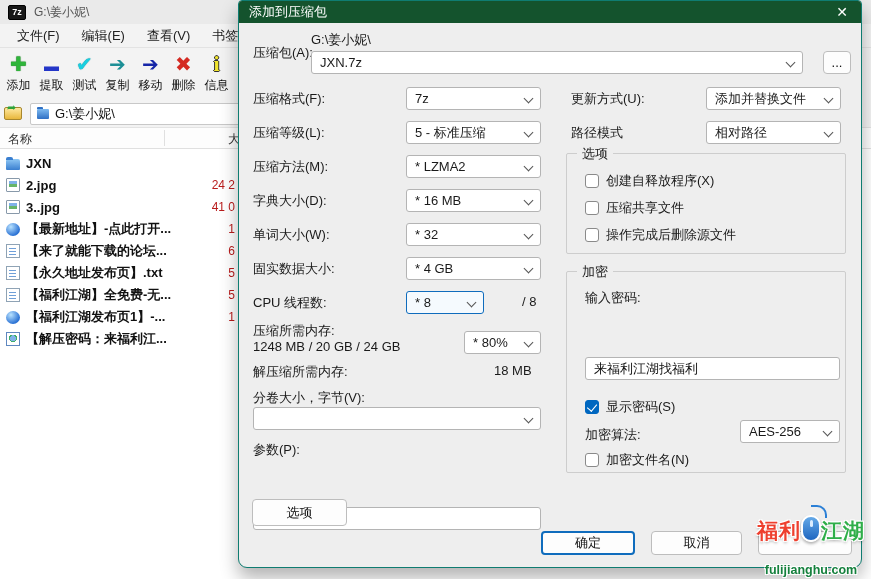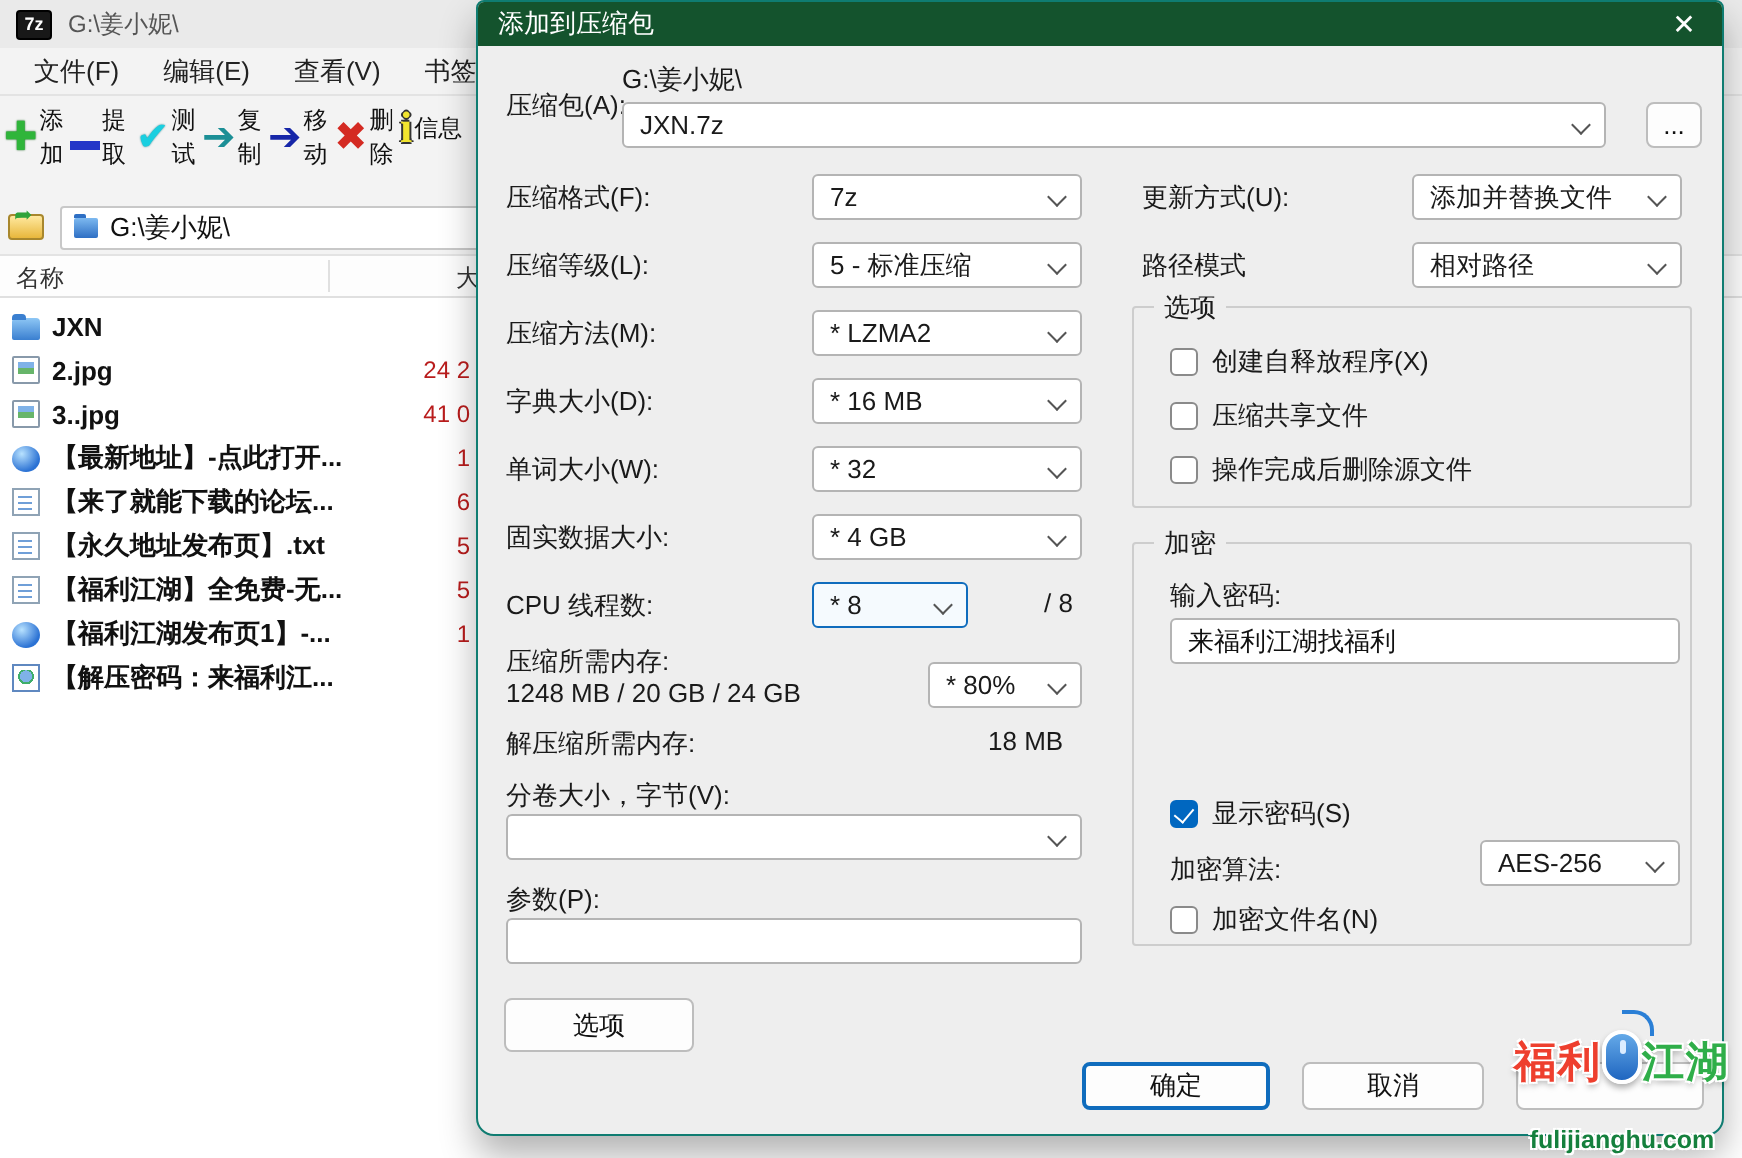--- a/index.html
+++ b/index.html
@@ -12,21 +12,21 @@
   .titlebar { position:absolute; left:0; top:0; width:100%; height:24px; background:#eaeaea;
               display:flex; align-items:center; padding-left:8px; gap:8px; }
   .appicon { width:18px; height:15px; background:#181818; color:#fff; font-size:9px; font-weight:bold;
              display:flex; align-items:center; justify-content:center; border-radius:2px; border:1px solid #000; }
   .wtitle { color:#555; font-size:12px; }
   .menubar { position:absolute; left:0; top:24px; width:100%; height:24px; background:#f3f3f3;
              display:flex; align-items:center; padding-left:8px; gap:4px; border-bottom:1px solid #e3e3e3; }
   .menuitem { padding:2px 9px; color:#222; font-size:13px; cursor:default; }
   .toolbar { position:absolute; left:0; top:48px; width:100%; height:52px; background:#f3f3f3;
              display:flex; align-items:flex-start; padding:4px 2px 0 2px; }
-  .tbtn { width:33px; display:flex; flex-direction:row; align-items:center; gap:1px; }
+  .tbtn { width:33px; display:flex; flex-direction:column; align-items:center; gap:1px; }
   .tbico { height:24px; font-size:20px; font-weight:bold; line-height:24px; }
   .tblabel { font-size:12px; color:#111; }
   .ico-add::before    { content:"✚"; color:#2fb53a; text-shadow:0 0 1px #0a5c10; }
   .ico-extract::before{ content:"▬"; color:#2436c8; font-size:15px; }
   .ico-test::before   { content:"✔"; color:#19cfe0; text-shadow:0 0 1px #0a7d8a; }
   .ico-copy::before   { content:"➔"; color:#1c8f96; }
   .ico-move::before   { content:"➔"; color:#1626a8; }
   .ico-del::before    { content:"✖"; color:#d42a22; }
   .ico-info::before   { content:"i"; color:#f2e52f; font-family:"Liberation Serif",serif; font-weight:bold; font-size:22px; text-shadow:-1px 0 0 #333,1px 0 0 #333,0 -1px 0 #333,0 1px 0 #333; }
   .addrbar { position:absolute; left:0; top:100px; width:100%; height:28px; background:#f3f3f3;
@@ -71,21 +71,21 @@
   .dtitle-text { color:#fff; font-size:13px; }
   .dclose { position:absolute; right:8px; top:1px; color:#fff; font-size:14px; width:22px; height:20px;
             display:flex; align-items:center; justify-content:center; }
   .lbl { position:absolute; font-size:13px; color:#1a1a1a; white-space:nowrap; }
   .combo { position:absolute; height:23px; background:#fff; border:1px solid #b4b4b4; border-radius:3px;
            display:flex; align-items:center; padding:0 22px 0 8px; font-size:13px; white-space:nowrap; }
   .combo .chev { position:absolute; right:8px; top:7px; width:7px; height:7px;
                  border-right:1.4px solid #555; border-bottom:1.4px solid #555; transform:rotate(45deg); }
   .combo.focused { border:1.6px solid #0f6cbd; background:#f5fafe; }
   .tfield { position:absolute; height:23px; background:#fff; border:1px solid #b4b4b4; border-radius:3px;
-            font-size:13px; padding:0 8px; font-family:"Liberation Sans","DejaVu Sans",sans-serif; color:#111; }
+            font-size:13px; padding:0 8px; font-family:"Liberation Sans","DejaVu Sans",sans-serif; color:#111;margin-top:48px; }
   input.tfield { outline:none; }
   .group { position:absolute; border:1px solid #cdcdcd; border-radius:2px; }
   .gtitle { position:absolute; top:-9px; left:10px; background:#eeeeee; padding:0 5px; font-size:13px; }
   .cbrow { position:absolute; display:flex; align-items:center; gap:7px; }
   .cbbox { width:14px; height:14px; background:#fff; border:1px solid #8a8a8a; border-radius:3px; position:relative; }
   .cbbox.checked { background:#0067c0; border-color:#0067c0; }
   .cbbox.checked::after { content:""; position:absolute; left:3px; top:1px; width:5px; height:8px;
         border-right:1.6px solid #fff; border-bottom:1.6px solid #fff; transform:rotate(40deg); }
   .cblabel { font-size:13px; }
   .btn { position:absolute; height:24px; background:#fdfdfd; border:1px solid #bdbdbd; border-radius:4px;

